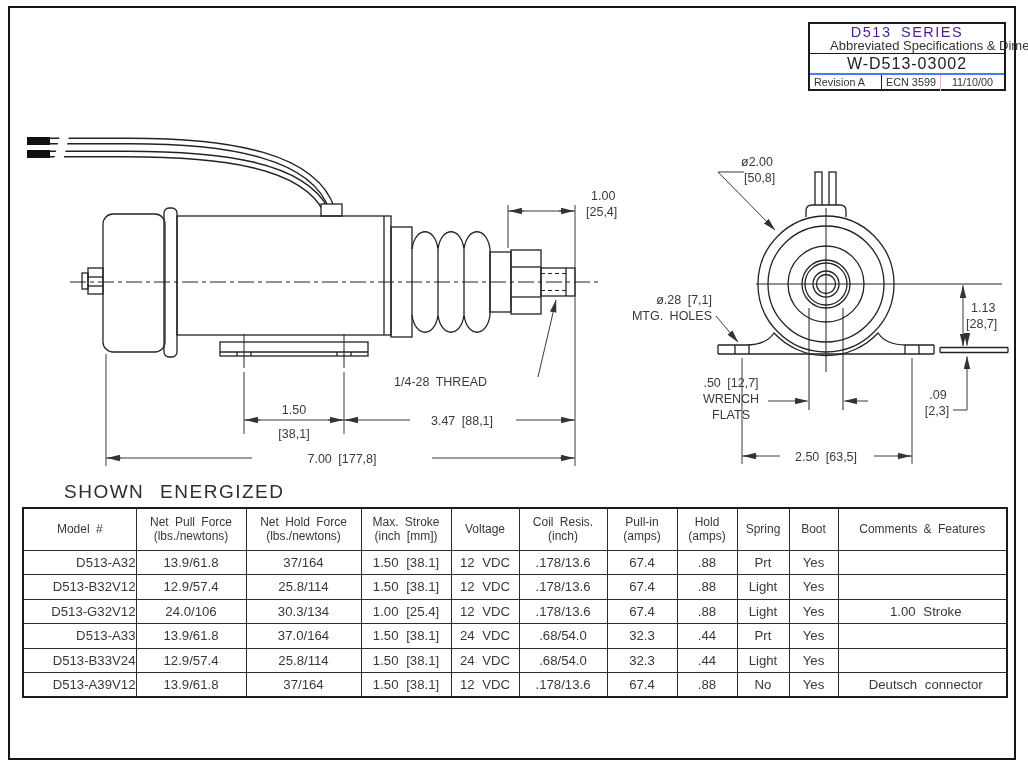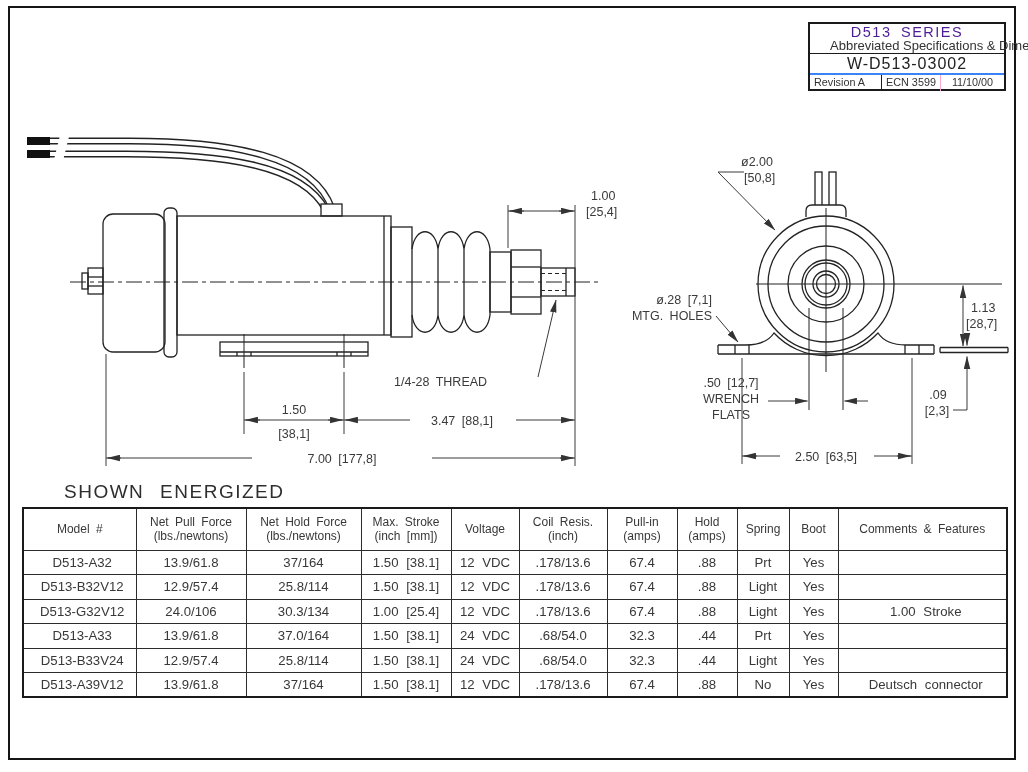--- a/index.html
+++ b/index.html
@@ -31,21 +31,21 @@
   
   table.spec{position:absolute;left:22px;top:507px;width:984px;border-collapse:collapse;
         table-layout:fixed;background:#fff;}
   table.spec th,table.spec td{border:1px solid #2c2c2c;padding:0;font-weight:normal;
         overflow:hidden;white-space:nowrap;color:#383838;}
   table.spec{border:2px solid #1a1a1a;}
   table.spec thead tr{height:42px;}
   table.spec tbody tr{height:24.5px;}
   table.spec th{font-size:12px;line-height:14px;text-align:center;vertical-align:middle;word-spacing:3px;}
   table.spec td{font-size:13.2px;text-align:center;word-spacing:4px;}
-  table.spec td.col0{text-align:center;padding-left:5px;}
+  table.spec td.col0{text-align:right;padding-left:5px;}
   table.spec td.col10{text-align:center;padding-left:7px;}
 </style>
 </head>
 <body>
 
 <div class="page">
 
   <div class="border-frame"></div>
 
   <svg class="drawing" width="1028" height="772" viewBox="0 0 1028 772">

